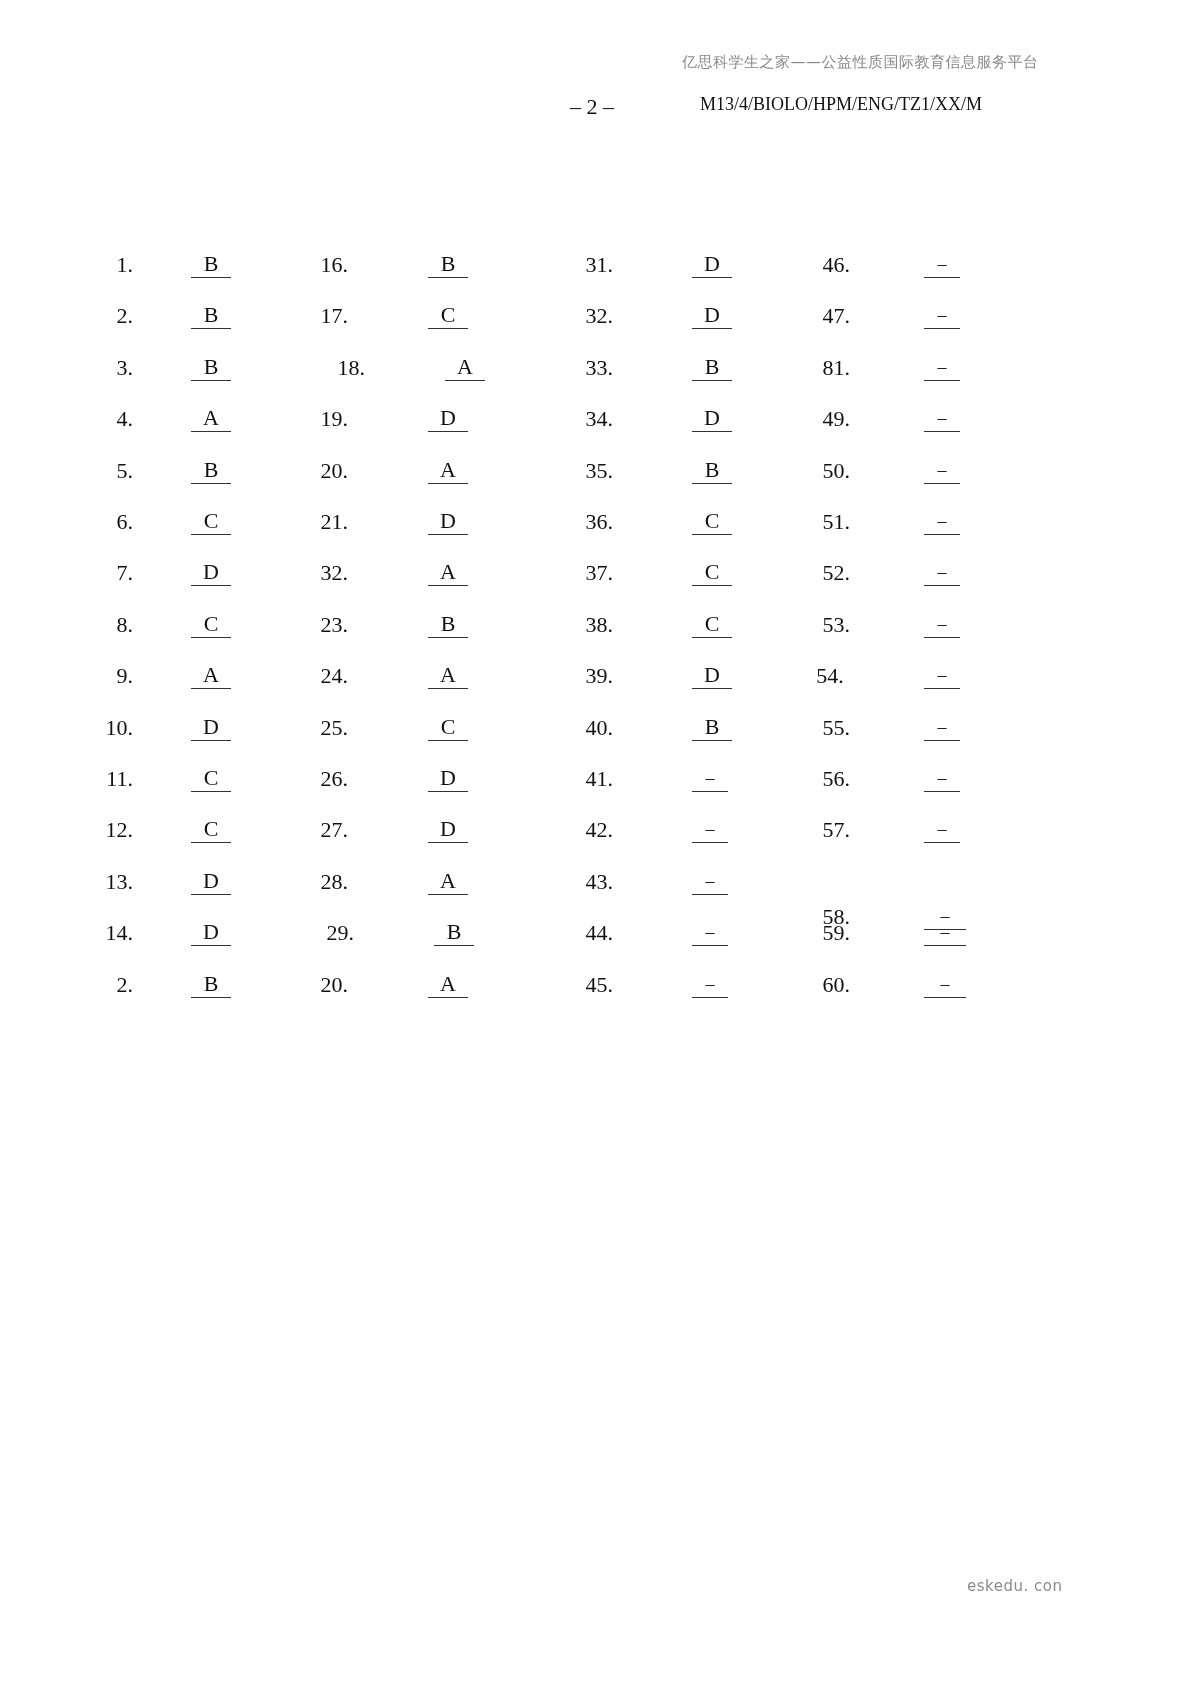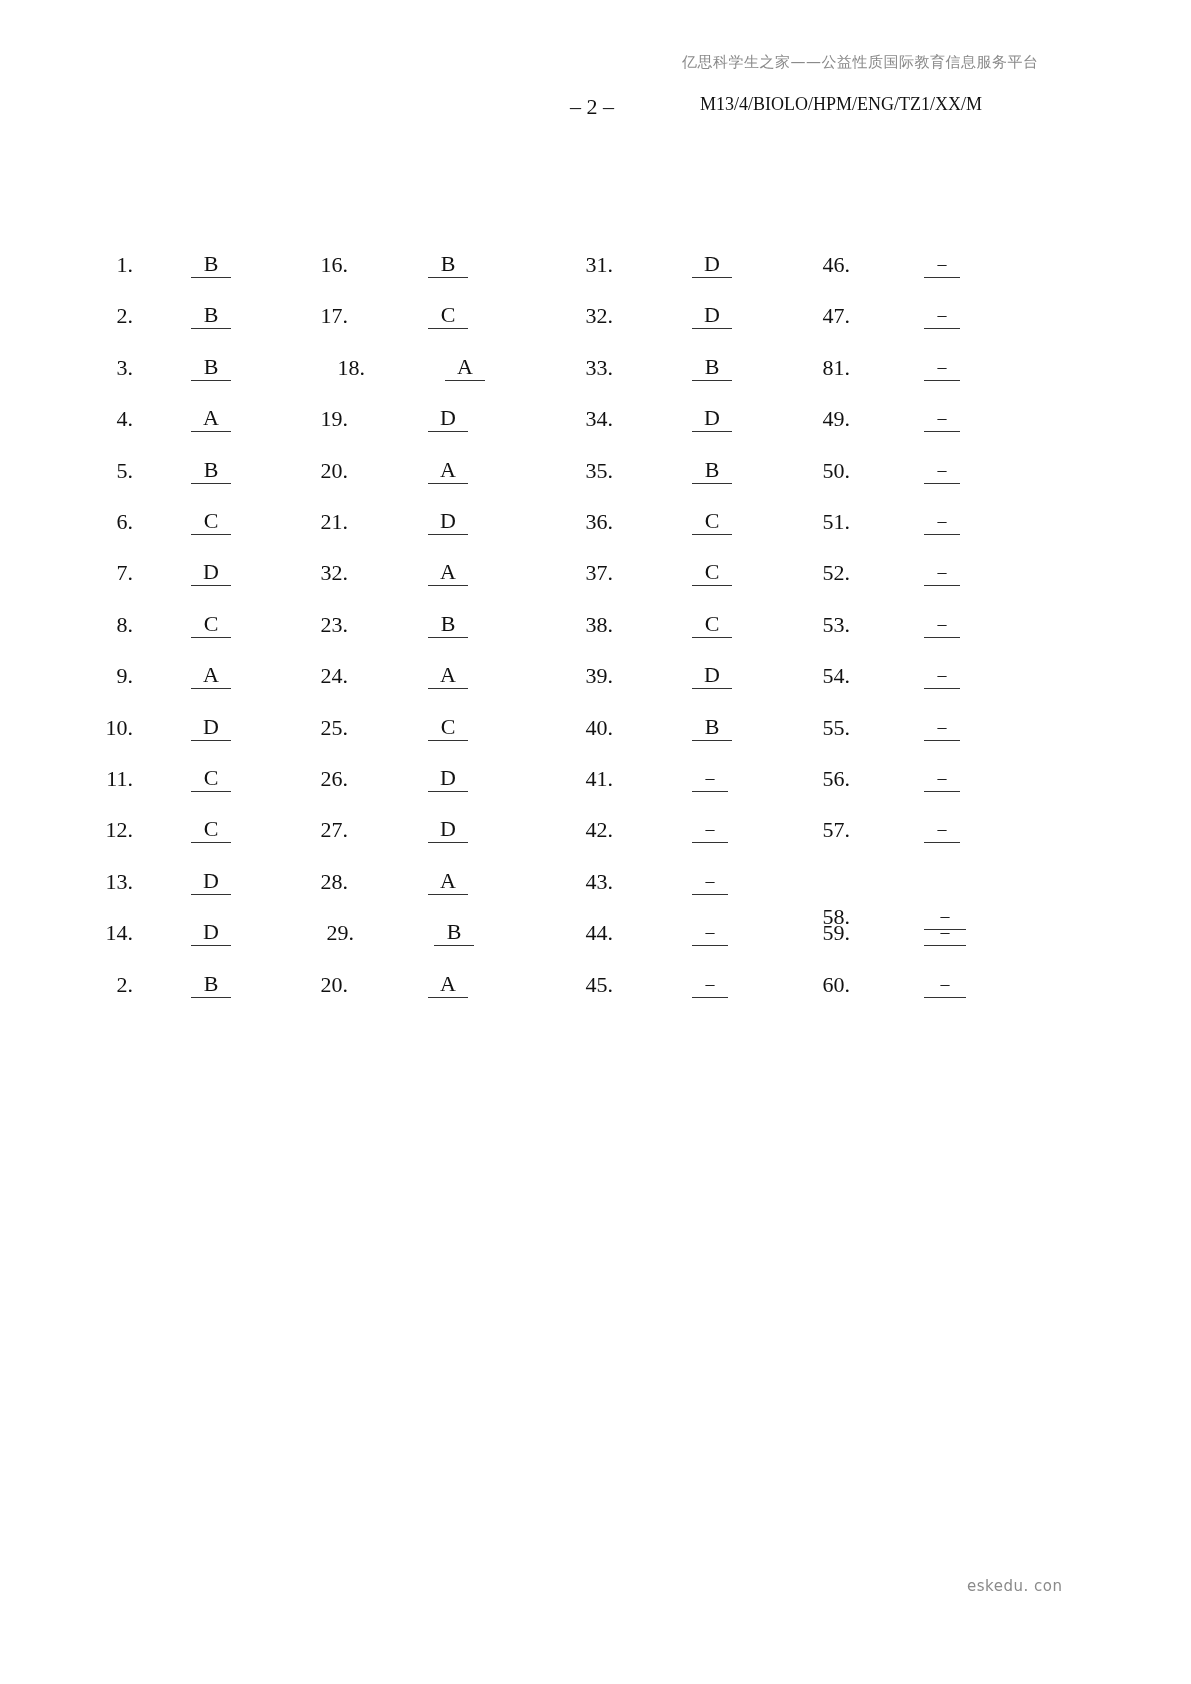--- a/index.html
+++ b/index.html
@@ -325,21 +325,21 @@
       </div>
       <div class="answer-row" style="position: absolute; top: 308.4px; left: 0px; width: 1191px;">
         <span class="q-num" style="left: 810px;">52.</span>
         <span class="q-ans dash" style="left: 924px;">–</span>
       </div>
       <div class="answer-row" style="position: absolute; top: 359.8px; left: 0px; width: 1191px;">
         <span class="q-num" style="left: 810px;">53.</span>
         <span class="q-ans dash" style="left: 924px;">–</span>
       </div>
       <div class="answer-row" style="position: absolute; top: 411.2px; left: 0px; width: 1191px;">
-        <span class="q-num" style="left: 810px;">54.</span>
+        <span class="q-num" style="left: 810px; text-align: center;">54.</span>
         <span class="q-ans dash" style="left: 924px;">–</span>
       </div>
       <div class="answer-row" style="position: absolute; top: 462.6px; left: 0px; width: 1191px;">
         <span class="q-num" style="left: 810px;">55.</span>
         <span class="q-ans dash" style="left: 924px;">–</span>
       </div>
       <div class="answer-row" style="position: absolute; top: 514px; left: 0px; width: 1191px;">
         <span class="q-num" style="left: 810px;">56.</span>
         <span class="q-ans dash" style="left: 924px;">–</span>
       </div>

